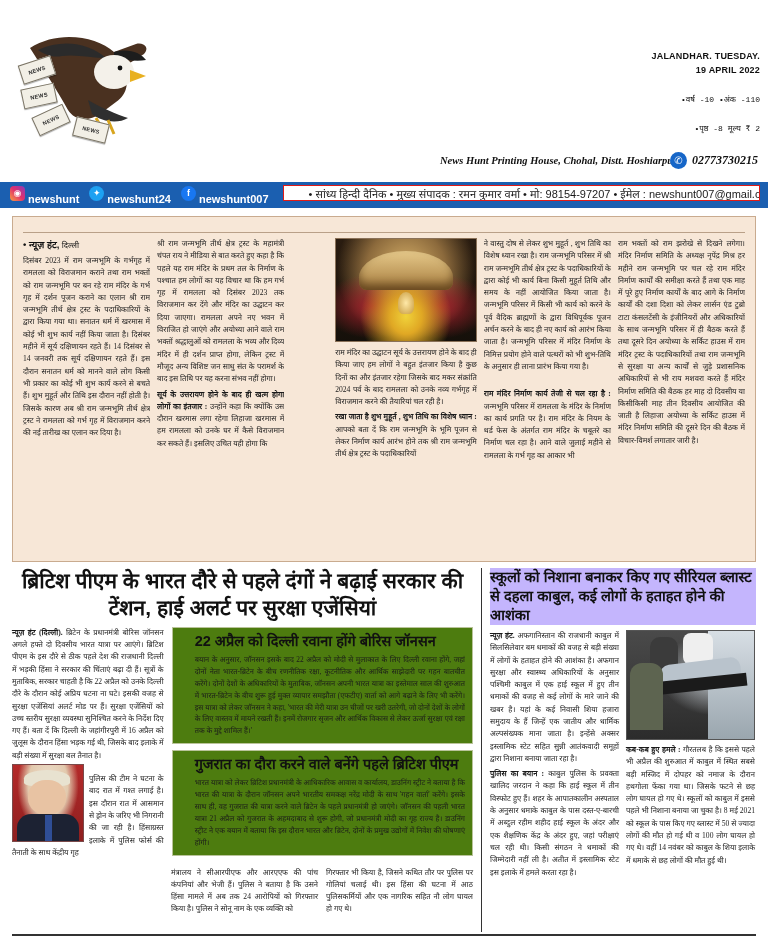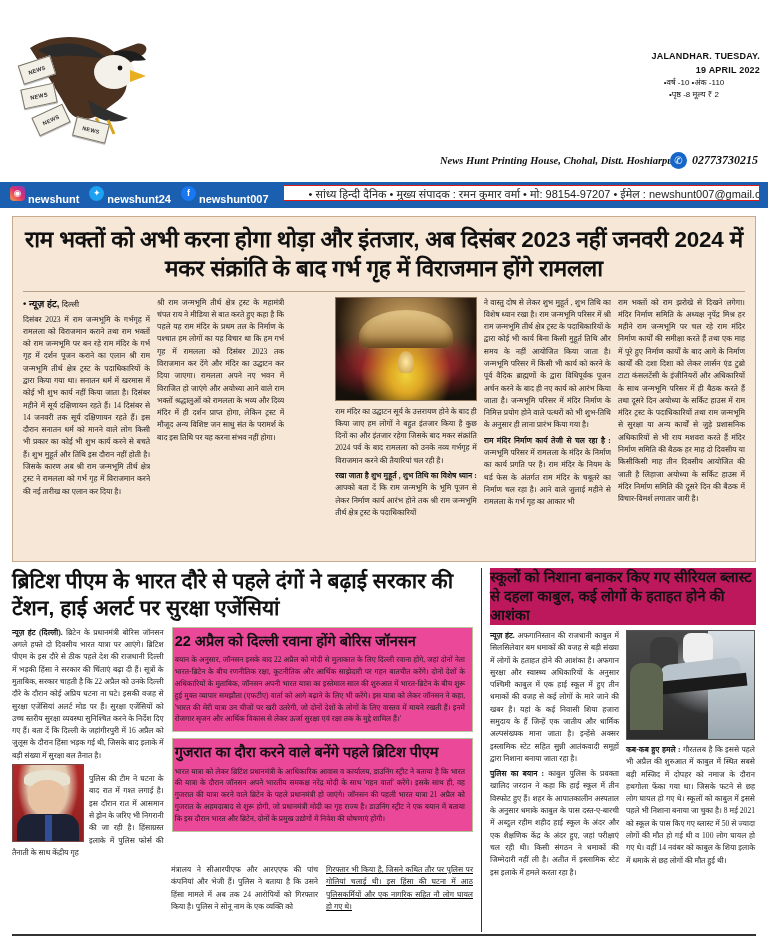--- a/index.html
+++ b/index.html
@@ -51,21 +51,21 @@
 
   .dateblock {
     position: absolute; right: 8px; top: 50px; width: 132px;
     text-align: right; line-height: 1.5;
   }
   .dateblock .city {
     font-family: "Liberation Sans", sans-serif; font-weight: bold;
     font-size: 9px; color: #111; letter-spacing: .2px;
   }
   .dateblock .issue {
-    font-family: Liberation Sans, sans-serif; font-size: 8px; color: #111; margin-top: 0; text-align: center;
+    font-family: Liberation Mono, monospace; font-size: 8px; color: #111; margin-top: 17px;
   }
 
   .printline {
     position: absolute; left: 395px; top: 155px;
     font-family: "Liberation Serif", serif; font-style: italic;
     font-weight: bold; font-size: 10.5px; color: #111; margin-left: 45px;
   }
   .phone-wrap {
     position: absolute; right: 10px; top: 152px;
     display: flex; align-items: center; gap: 5px;
@@ -151,21 +151,21 @@
     background: radial-gradient(#ffe9a8, #c79a3e); border-radius: 50% 50% 30% 30%;
   }
 
   
   .art2 {
     position: absolute; left: 12px; top: 568px; width: 470px; height: 364px;
     border-right: 1px solid #333; padding-right: 8px;
   }
   .a2-head {
     font-family: "Liberation Sans", sans-serif; font-weight: bold;
-    font-size: 21px; line-height: 1.28; color: #111; margin-bottom: 5px;
+    font-size: 21px; line-height: 1.28; color: #111; margin-bottom: 5px; text-align: center;
   }
   .a2-upper { display: flex; gap: 8px; }
   .a2-leftcol { width: 152px; }
   .a2-rightcol { width: 302px; }
   .boris-photo {
     float: left; width: 72px; height: 78px; margin: 2px 5px 2px 0;
     background:
       radial-gradient(ellipse at 50% 26%, #f0e3d2 0%, #e2c9ad 40%, rgba(226,201,173,0) 62%),
       linear-gradient(#b42a2a, #8e1f1f);
     border: 1px solid #7a4a4a; position: relative; overflow: hidden;
@@ -180,44 +180,44 @@
   }
   .boris-photo .suit {
     position: absolute; left: 6%; top: 64%; width: 88%; height: 40%;
     background: #1c2233; border-radius: 14px 14px 0 0;
   }
   .boris-photo .tie {
     position: absolute; left: 45%; top: 66%; width: 10%; height: 34%;
     background: #2f4e96;
   }
   .highlight-box {
-    background: #ec4899; border: 1px solid #b9c39a; padding: 5px 7px 6px 2px;
+    background: #4d7c0f; border: 1px solid #b9c39a; padding: 5px 7px 6px 22px;
     margin-bottom: 6px;
   }
   .hl-title {
     font-family: "Liberation Sans", sans-serif; font-weight: bold;
     font-size: 14.5px; color: #111; margin-bottom: 4px; line-height: 1.2;
   }
   .hl-body {
     font-family: "Liberation Serif", serif; font-size: 7.4px;
     line-height: 1.6; color: #1a1a1a; text-align: justify;
   }
   .a2-lower { display: flex; gap: 8px; margin-top: 5px; }
   .a2-lower .c { width: 152px; }
   .a2-lower .c.c2 { width: 148px; }
-  .a2-lower .c.c3 { width: 148px; text-decoration: underline; }
+  .a2-lower .c.c3 { width: 148px; }
 
   
   .art3 {
     position: absolute; left: 490px; top: 568px; width: 266px; height: 364px;
   }
   .a3-head {
     font-family: "Liberation Sans", sans-serif; font-weight: bold;
     font-size: 14.6px; line-height: 1.3; color: #111;
-    background: #be185d; margin-bottom: 5px;
+    background: #c4b5fd; margin-bottom: 5px;
   }
   .a3-cols { display: flex; gap: 7px; }
   .a3-col { width: 129px; }
   .kabul-photo {
     width: 129px; height: 110px; margin-bottom: 4px;
     background:
       radial-gradient(ellipse at 70% 40%, #cfd6dc 0%, rgba(207,214,220,0) 45%),
       linear-gradient(#4a4a4a, #2c2c2c);
     border: 1px solid #555; position: relative; overflow: hidden;
   }
@@ -306,51 +306,54 @@
         <span class="soc-txt">newshunt007</span>
       </div>
     </div>
     <div class="soc-right">
       <span>• सांध्य हिन्दी दैनिक • मुख्य संपादक : रमन कुमार वर्मा • मो: 98154-97207 • ईमेल : newshunt007@gmail.com</span>
     </div>
   </div>
   <div class="bluerule"></div>
 
   <div class="art1">
-    <div class="a1-head">राम भक्तों को अभी करना होगा थोड़ा और इंतजार, अब दिसंबर 2023 नहीं जनवरी 2024 में मकर संक्रांति के बाद गर्भ गृह में विराजमान होंगे रामलला</div>
     <div class="a1-rule"></div>
     <div class="a1-cols">
 
       <div class="a1-col">
         <div class="byline">
           <b>• न्यूज़ हंट,</b>
           <span>दिल्ली</span>
         </div>
         <div class="body">दिसंबर 2023 में राम जन्मभूमि के गर्भगृह में रामलला को विराजमान कराने तथा राम भक्तों को राम जन्मभूमि पर बन रहे राम मंदिर के गर्भ गृह में दर्शन पूजन कराने का एलान श्री राम जन्मभूमि तीर्थ क्षेत्र ट्रस्ट के पदाधिकारियों के द्वारा किया गया था। सनातन धर्म में खरमास में कोई भी शुभ कार्य नहीं किया जाता है। दिसंबर महीने में सूर्य दक्षिणायन रहते हैं। 14 दिसंबर से 14 जनवरी तक सूर्य दक्षिणायन रहते हैं। इस दौरान सनातन धर्म को मानने वाले लोग किसी भी प्रकार का कोई भी शुभ कार्य करने से बचते हैं। शुभ मुहूर्त और तिथि इस दौरान नहीं होती है। जिसके कारण अब श्री राम जन्मभूमि तीर्थ क्षेत्र ट्रस्ट ने रामलला को गर्भ गृह में विराजमान करने की नई तारीख का एलान कर दिया है।</div>
       </div>
 
       <div class="a1-col">
         <div class="body">श्री राम जन्मभूमि तीर्थ क्षेत्र ट्रस्ट के महामंत्री चंपत राय ने मीडिया से बात करते हुए कहा है कि पहले यह राम मंदिर के प्रथम तल के निर्माण के पश्चात हम लोगों का यह विचार था कि हम गर्भ गृह में रामलला को दिसंबर 2023 तक विराजमान कर देंगे और मंदिर का उद्घाटन कर दिया जाएगा। रामलला अपने नए भवन में विराजित हो जाएंगे और अयोध्या आने वाले राम भक्तों श्रद्धालुओं को रामलला के भव्य और दिव्य मंदिर में ही दर्शन प्राप्त होगा, लेकिन ट्रस्ट में मौजूद अन्य विशिष्ट जन साधु संत के परामर्श के बाद इस तिथि पर यह करना संभव नहीं होगा।</div>
+        <div class="body" style="margin-top:3px;">
+          <b class="sub">सूर्य के उत्तरायण होने के बाद ही खत्म होगा लोगों का इंतजार :</b>
+          <span>उन्होंने कहा कि क्योंकि उस दौरान खरमास लगा रहेगा लिहाजा खरमास में हम रामलला को उनके घर में कैसे विराजमान कर सकते हैं। इसलिए उचित यही होगा कि</span>
+        </div>
       </div>
 
       <div class="a1-col wide">
         <div class="a1-photo">
           <div class="canopy"></div>
           <div class="idol"></div>
         </div>
         <div class="body">राम मंदिर का उद्घाटन सूर्य के उत्तरायण होने के बाद ही किया जाए हम लोगों ने बहुत इंतजार किया है कुछ दिनों का और इंतजार रहेगा जिसके बाद मकर संक्रांति 2024 पर्व के बाद रामलला को उनके नव्य गर्भगृह में विराजमान करने की तैयारियां चल रही है।</div>
         <div class="body" style="margin-top:3px;">
           <b class="sub">रखा जाता है शुभ मुहूर्त , शुभ तिथि का विशेष ध्यान :</b>
           <span>आपको बता दें कि राम जन्मभूमि के भूमि पूजन से लेकर निर्माण कार्य आरंभ होने तक श्री राम जन्मभूमि तीर्थ क्षेत्र ट्रस्ट के पदाधिकारियों</span>
         </div>
       </div>
 
       <div class="a1-col">
         <div class="body">ने वास्तु दोष से लेकर शुभ मुहूर्त , शुभ तिथि का विशेष ध्यान रखा है। राम जन्मभूमि परिसर में श्री राम जन्मभूमि तीर्थ क्षेत्र ट्रस्ट के पदाधिकारियों के द्वारा कोई भी कार्य बिना किसी मुहूर्त तिथि और समय के नहीं आयोजित किया जाता है। जन्मभूमि परिसर में किसी भी कार्य को करने के पूर्व वैदिक ब्राह्मणों के द्वारा विधिपूर्वक पूजन अर्चन करने के बाद ही नए कार्य को आरंभ किया जाता है। जन्मभूमि परिसर में मंदिर निर्माण के निमित्त प्रयोग होने वाले पत्थरों को भी शुभ-तिथि के अनुसार ही लाना प्रारंभ किया गया है।</div>
-        <div class="body" style="margin-top:3px;">
+        <div class="body" style="margin-top:15px;">
           <b class="sub">राम मंदिर निर्माण कार्य तेजी से चल रहा है :</b>
           <span>जन्मभूमि परिसर में रामलला के मंदिर के निर्माण का कार्य प्रगति पर है। राम मंदिर के नियम के थर्ड फेस के अंतर्गत राम मंदिर के चबूतरे का निर्माण चल रहा है। आने वाले जुलाई महीने से रामलला के गर्भ गृह का आकार भी</span>
         </div>
       </div>
 
       <div class="a1-col">
         <div class="body">राम भक्तों को राम झरोखे से दिखने लगेगा। मंदिर निर्माण समिति के अध्यक्ष नृपेंद्र मिश्र हर महीने राम जन्मभूमि पर चल रहे राम मंदिर निर्माण कार्यों की समीक्षा करते हैं तथा एक माह में पूरे हुए निर्माण कार्यों के बाद आगे के निर्माण कार्यों की दशा दिशा को लेकर लार्सन एंड टुब्रो टाटा कंसलटेंसी के इंजीनियरों और अधिकारियों के साथ जन्मभूमि परिसर में ही बैठक करते हैं तथा दूसरे दिन अयोध्या के सर्किट हाउस में राम मंदिर ट्रस्ट के पदाधिकारियों तथा राम जन्मभूमि से सुरक्षा या अन्य कार्यों से जुड़े प्रशासनिक अधिकारियों से भी राय मशवरा करते हैं मंदिर निर्माण समिति की बैठक हर माह दो दिवसीय या किसीकिसी माह तीन दिवसीय आयोजित की जाती है लिहाजा अयोध्या के सर्किट हाउस में मंदिर निर्माण समिति की दूसरे दिन की बैठक में विचार-विमर्श लगातार जारी है।</div>
       </div>
 
     </div>

